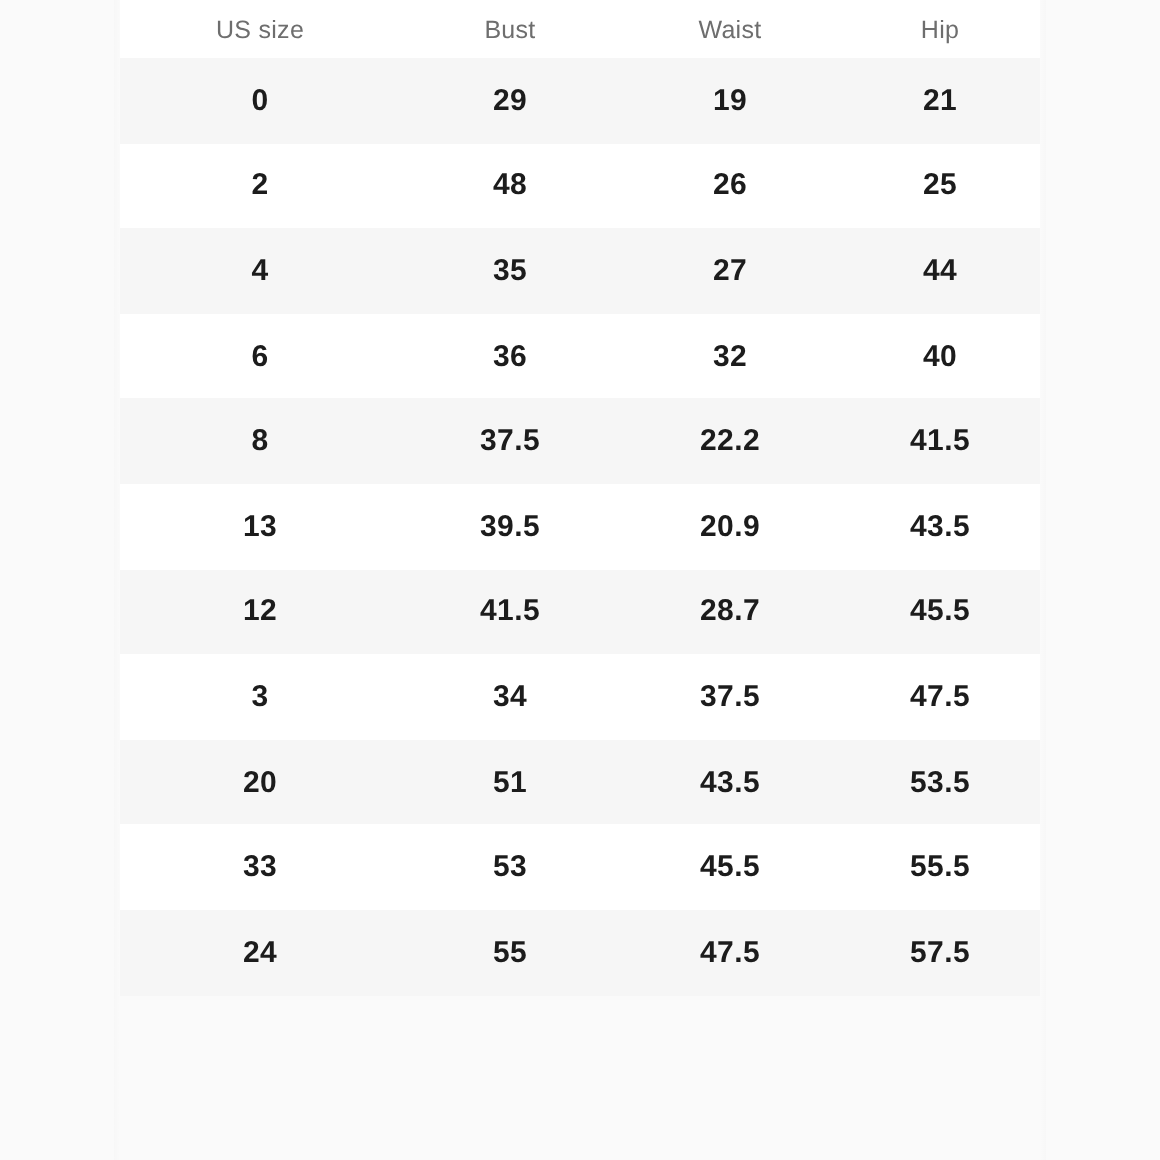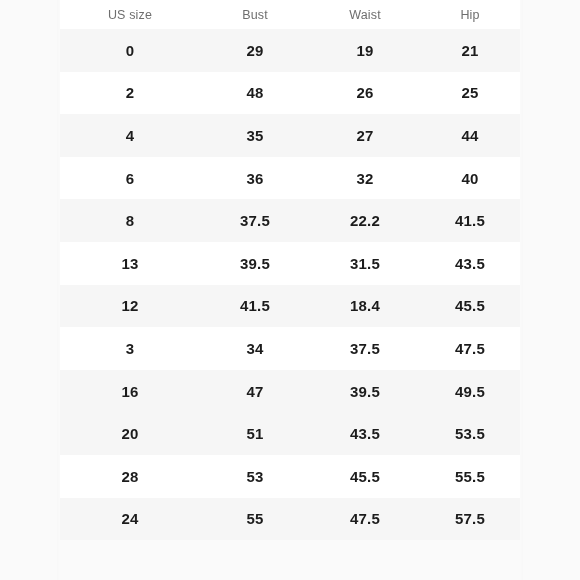--- a/index.html
+++ b/index.html
@@ -133,49 +133,43 @@
         </tr>
         <tr class="stripe">
           <td>8</td>
           <td>37.5</td>
           <td>22.2</td>
           <td>41.5</td>
         </tr>
         <tr class="plain">
           <td>13</td>
           <td>39.5</td>
-          <td>31.5</td>
+          <td>20.9</td>
           <td>43.5</td>
         </tr>
         <tr class="stripe">
           <td>12</td>
           <td>41.5</td>
-          <td>18.4</td>
+          <td>28.7</td>
           <td>45.5</td>
         </tr>
         <tr class="plain">
           <td>3</td>
           <td>34</td>
           <td>37.5</td>
           <td>47.5</td>
         </tr>
         <tr class="stripe">
-          <td>16</td>
-          <td>47</td>
-          <td>39.5</td>
-          <td>49.5</td>
-        </tr>
-        <tr class="stripe">
           <td>20</td>
           <td>51</td>
           <td>43.5</td>
           <td>53.5</td>
         </tr>
         <tr class="plain">
-          <td>28</td>
+          <td>33</td>
           <td>53</td>
           <td>45.5</td>
           <td>55.5</td>
         </tr>
         <tr class="stripe">
           <td>24</td>
           <td>55</td>
           <td>47.5</td>
           <td>57.5</td>
         </tr>

